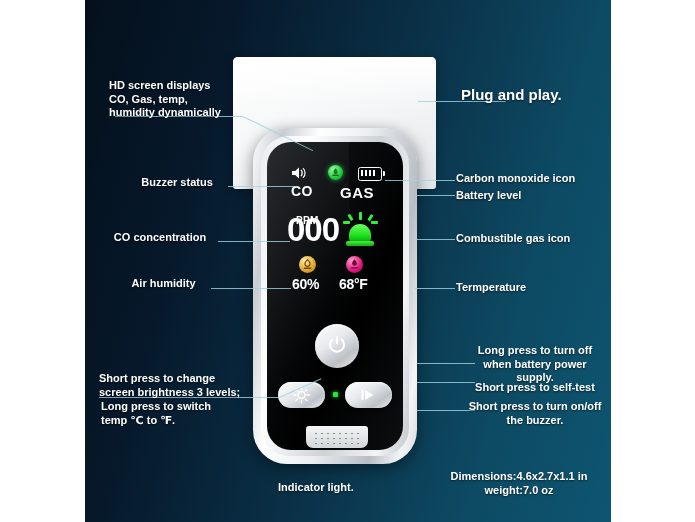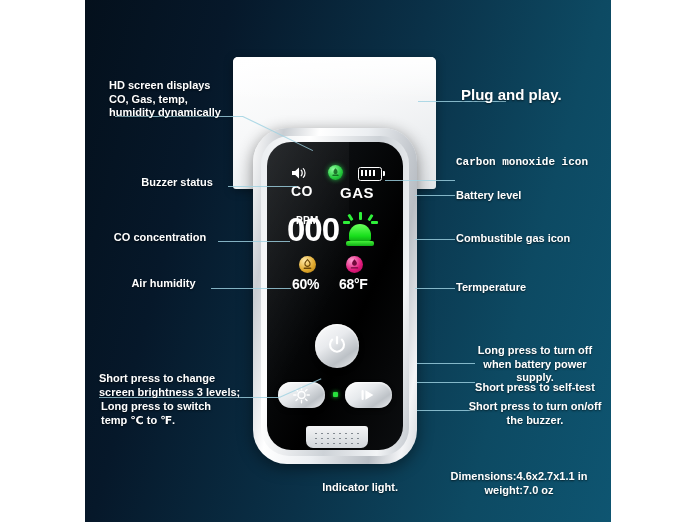--- a/index.html
+++ b/index.html
@@ -106,21 +106,21 @@
        border-radius:3px 3px 7px 7px;}
   .holes{position:absolute;left:7px;top:5px;width:48px;height:13px;
        background-image:radial-gradient(#7e858c 1px,transparent 1.2px);
        background-size:6px 5px;opacity:.95;}
 
   
   .ann{position:absolute;color:#ffffff;font-size:11px;font-weight:bold;line-height:13.5px;
        text-shadow:0 1px 2px rgba(0,0,0,.6);white-space:pre-line;}
   .ann.r{text-align:center;}
   .ann.l{text-align:left;}
-  .ann.c{text-align:right;}
+  .ann.c{text-align:left;}
   .big{font-size:15px;line-height:18px;font-weight:bold;}
 
   
   .ln{position:absolute;background:#9fd2e2;opacity:.82;}
   .lnh{height:1px;} .lnv{width:1px;}
   .lnd{position:absolute;height:1px;background:#9fd2e2;opacity:.82;transform-origin:0 0;}
 </style>
 </head>
 <body>
 
@@ -251,21 +251,21 @@
     <div class="ann r" style="left:42px;  top:176px; width:100px;">Buzzer status</div>
     <div class="ann r" style="left:18px;  top:231px; width:114px;">CO concentration</div>
     <div class="ann r" style="left:32px;  top:277px; width:93px;">Air humidity</div>
     <div class="ann l" style="left:14px;  top:372px; width:190px;">Short press to change
 screen brightness 3 levels;</div>
     <div class="ann l" style="left:16px;  top:400px; width:190px;">Long press to switch
 temp ℃ to ℉.</div>
     <div class="ann c" style="left:193px; top:481px; width:120px;">Indicator light.</div>
 
     <div class="ann l big" style="left:376px; top:86px; width:150px;">Plug and play.</div>
-    <div class="ann l" style="left:371px; top:156px; width:160px;font-family:Liberation Mono, monospace;">Carbon monoxide icon</div>
+    <div class="ann l" style="left:371px; top:172px; width:160px;">Carbon monoxide icon</div>
     <div class="ann l" style="left:371px; top:189px; width:160px;">Battery level</div>
     <div class="ann l" style="left:371px; top:232px; width:160px;">Combustible gas icon</div>
     <div class="ann l" style="left:371px; top:281px; width:160px;">Termperature</div>
     <div class="ann r" style="left:380px; top:344px; width:140px;">Long press to turn off
 when battery power supply.</div>
     <div class="ann r" style="left:380px; top:370px; width:140px;margin-top:11px;">Short press to self-test</div>
     <div class="ann r" style="left:380px; top:400px; width:140px;">Short press to turn on/off
 the buzzer.</div>
     <div class="ann r" style="left:348px; top:470px; width:172px;">Dimensions:4.6x2.7x1.1 in
 weight:7.0 oz</div>

